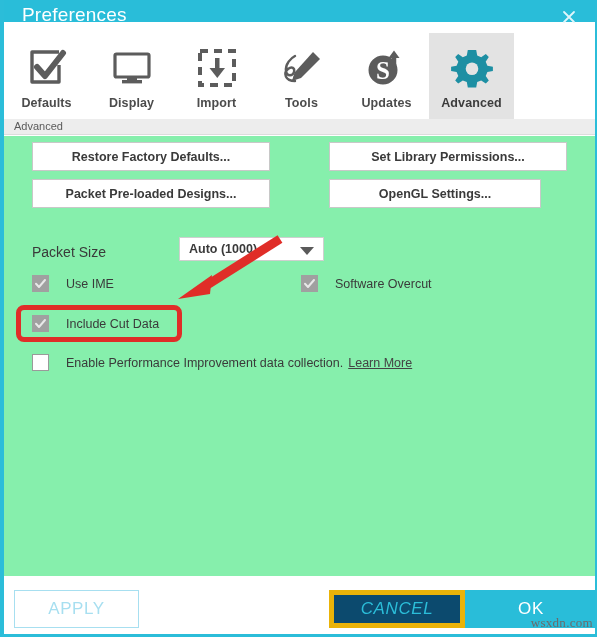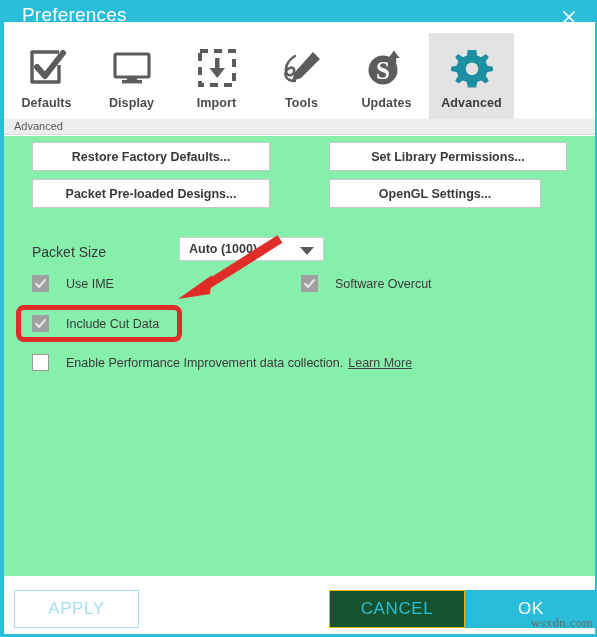--- a/index.html
+++ b/index.html
@@ -270,23 +270,24 @@
   }
   #btn-apply {
     left: 10px; top: 14px; width: 125px;
     background: #ffffff;
     border: 1px solid #a7dff0;
     color: #a7dff0;
     cursor: default;
   }
   #btn-cancel {
     left: 325px; top: 14px; width: 136px;
-    background: #14532d;
-    border: 1px solid #eab308;
+    background: #0c4a6e;
+    border: 5px solid #eab308;
     color: #2bbdd9;
+    font-style: italic;
   }
   #btn-ok {
     left: 461px; top: 14px; width: 132px;
     background: #29bdd9;
     border: 1px solid #29bdd9;
     color: #ffffff;
   }
 
   #watermark {
     position: absolute;

